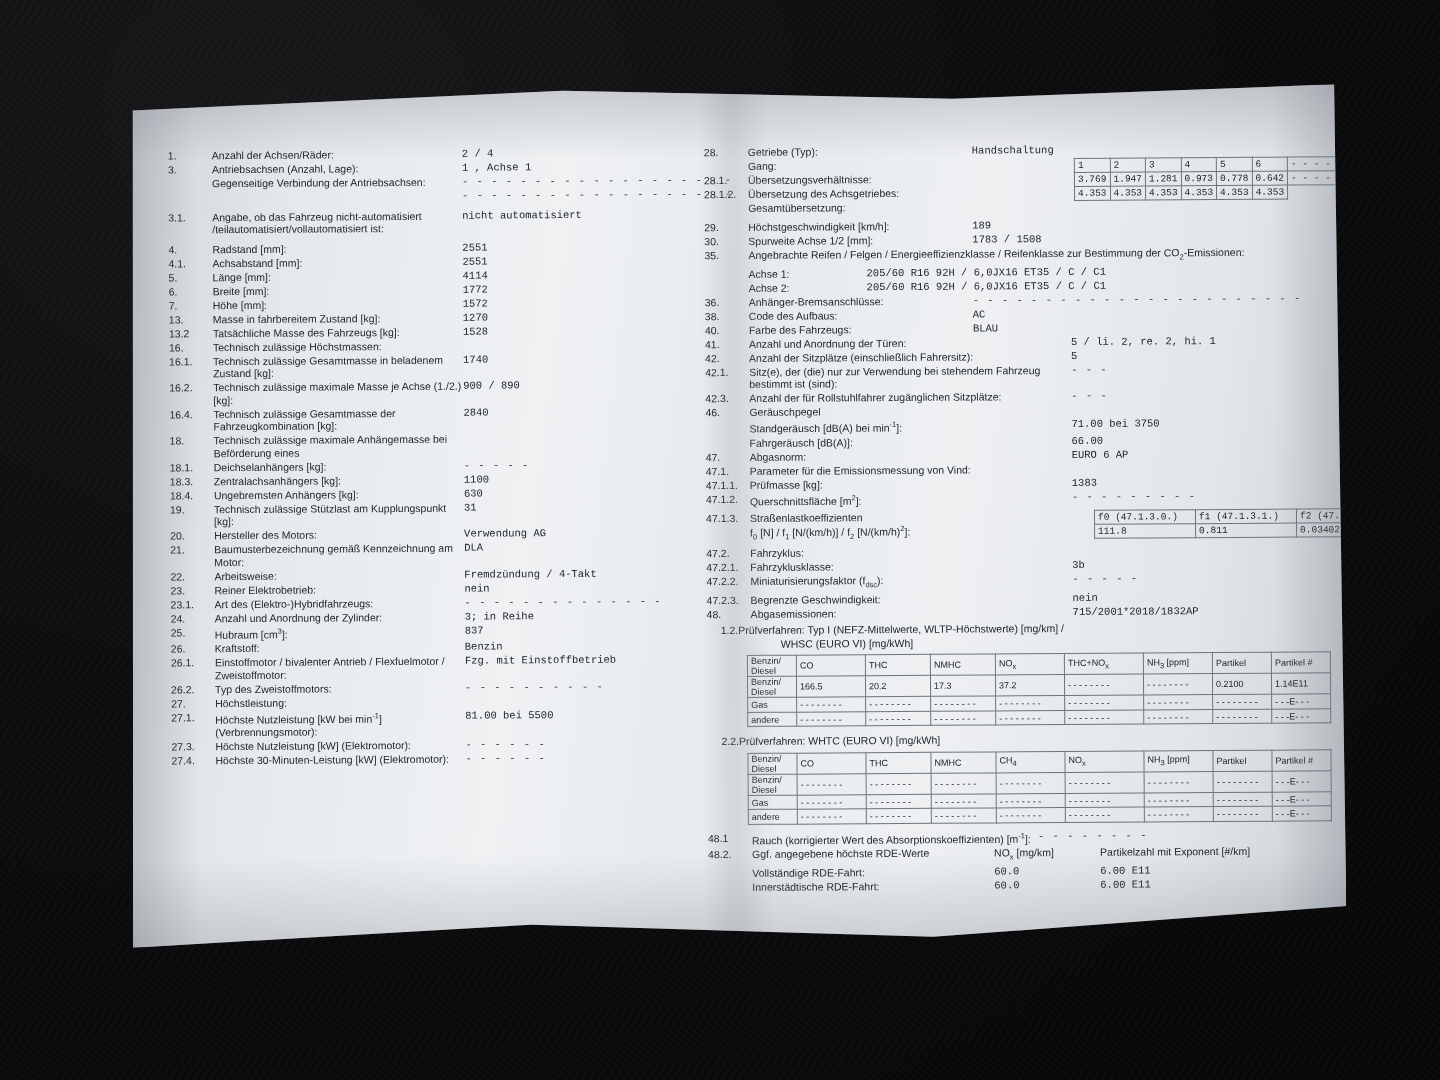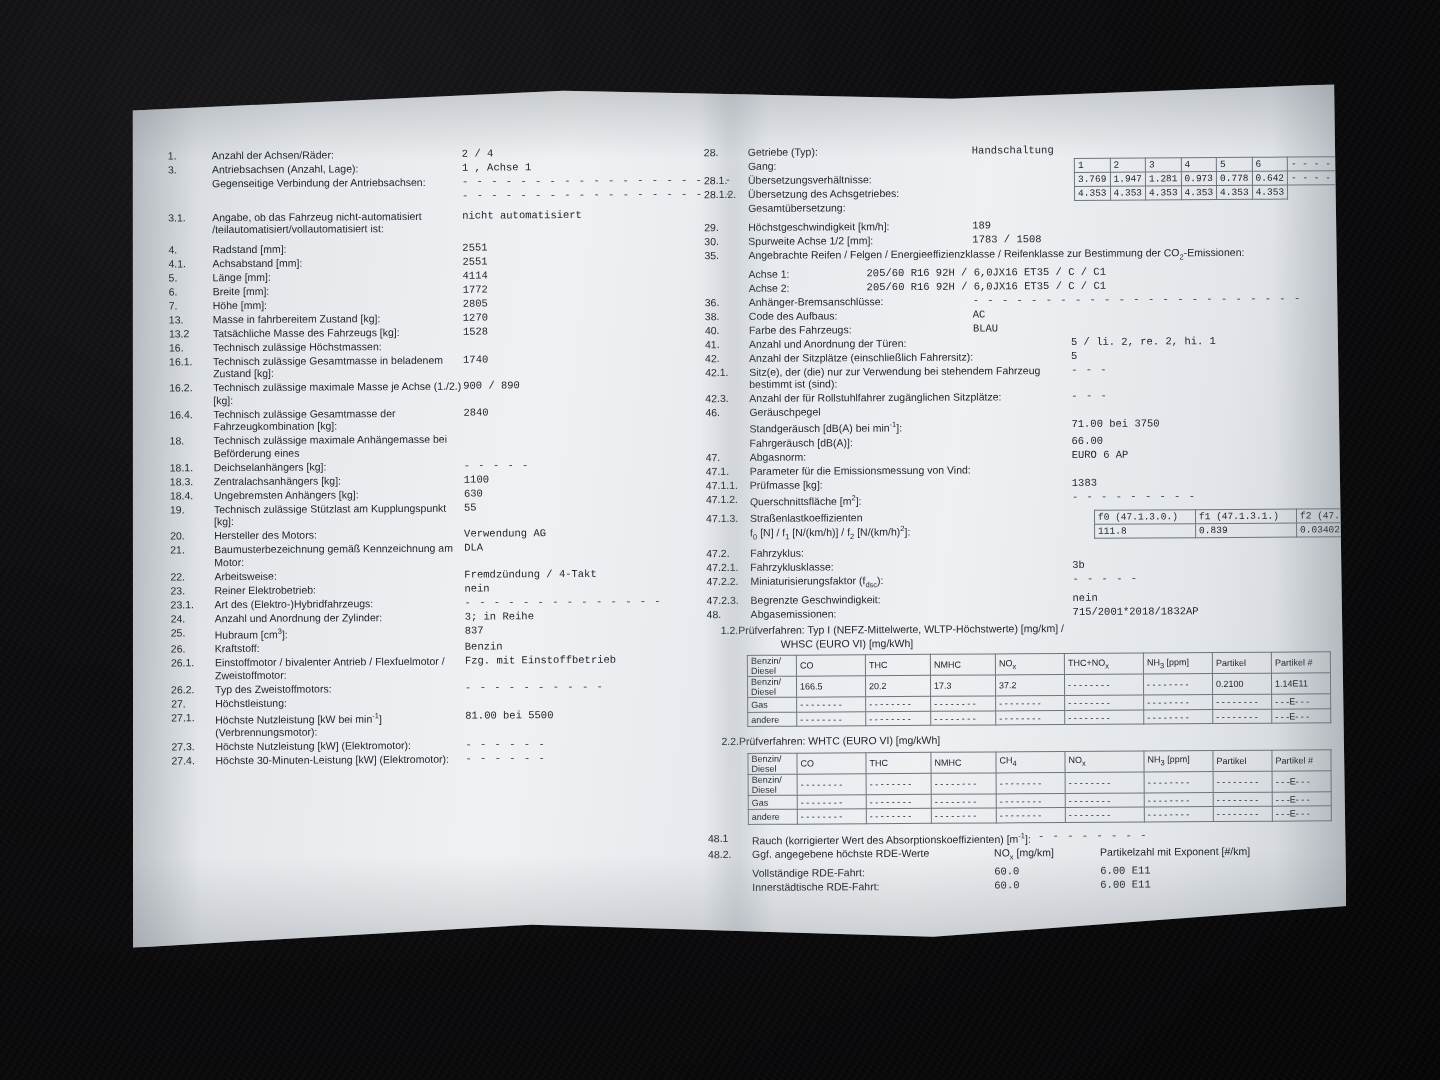--- a/index.html
+++ b/index.html
@@ -111,21 +111,21 @@
             <div class="val">4114</div>
           </div>
         <div class="row">
             <div class="no">6.</div>
             <div class="lbl lblw">Breite [mm]:</div>
             <div class="val">1772</div>
           </div>
         <div class="row">
             <div class="no">7.</div>
             <div class="lbl lblw">Höhe [mm]:</div>
-            <div class="val">2805</div>
+            <div class="val">1572</div>
           </div>
         <div class="row">
             <div class="no">13.</div>
             <div class="lbl lblw">Masse in fahrbereitem Zustand [kg]:</div>
             <div class="val">1270</div>
           </div>
         <div class="row">
             <div class="no">13.2</div>
             <div class="lbl lblw">Tatsächliche Masse des Fahrzeugs [kg]:</div>
             <div class="val">1528</div>
@@ -167,21 +167,21 @@
             <div class="val">1100</div>
           </div>
         <div class="row">
             <div class="no">18.4.</div>
             <div class="lbl lblw">Ungebremsten Anhängers [kg]:</div>
             <div class="val">630</div>
           </div>
         <div class="row">
             <div class="no">19.</div>
             <div class="lbl lblw">Technisch zulässige Stützlast am Kupplungspunkt [kg]:</div>
-            <div class="val">55</div>
+            <div class="val">31</div>
           </div>
         <div class="row">
             <div class="no">20.</div>
             <div class="lbl lblw">Hersteller des Motors:</div>
             <div class="val">Verwendung AG</div>
           </div>
         <div class="row">
             <div class="no">21.</div>
             <div class="lbl lblw">Baumusterbezeichnung gemäß Kennzeichnung am Motor:</div>
             <div class="val">DLA</div>
@@ -414,21 +414,21 @@
           <div class="coefwrap" style="position:absolute;left:194px;top:0">
             <table class="grid">
               <tbody>
                   <tr>
                 <td style="min-width:94px">f0 (47.1.3.0.)</td>
                 <td style="min-width:94px">f1 (47.1.3.1.)</td>
                 <td style="min-width:94px">f2 (47.1.3.2.)</td>
               </tr>
               <tr>
                 <td>111.8</td>
-                <td>0.839</td>
+                <td>0.811</td>
                 <td>0.03402</td>
               </tr>
             </tbody>
               </table>
           </div>
         </div>
 
         <div class="row" style="margin-top:3px">
             <div class="no">47.2.</div>
             <div class="lbl" style="flex:0 0 322px">Fahrzyklus:</div>

